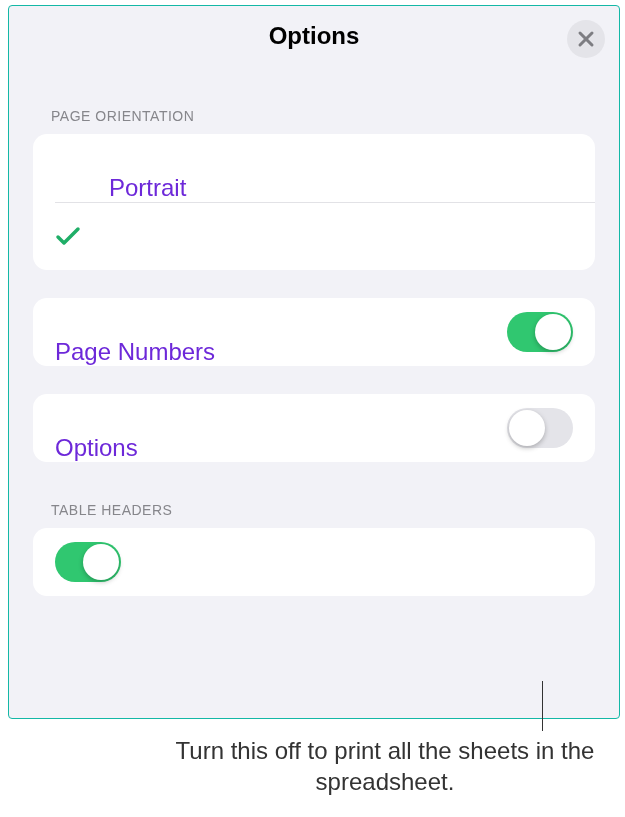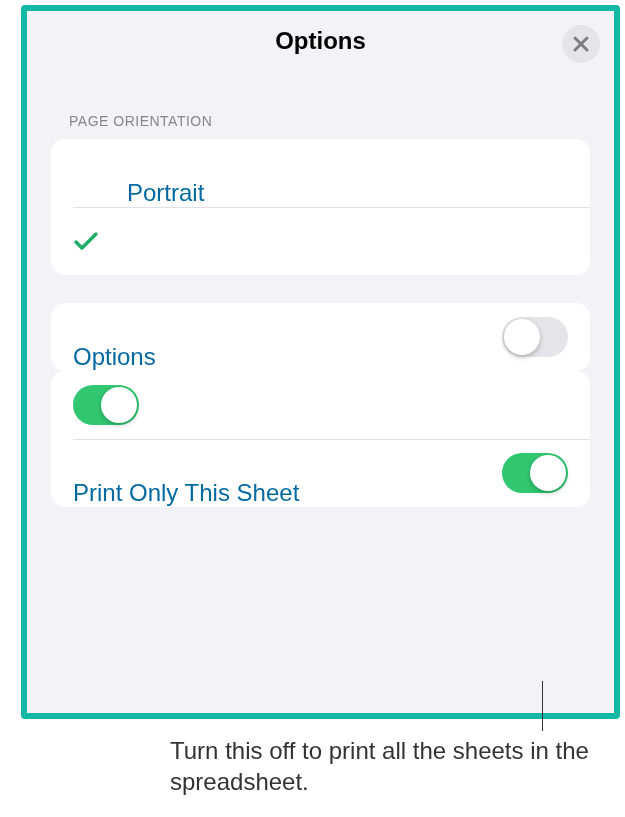--- a/index.html
+++ b/index.html
@@ -5,24 +5,24 @@
     * { margin: 0; padding: 0; box-sizing: border-box; }
     body {
       font-family: -apple-system, BlinkMacSystemFont, "Helvetica Neue", sans-serif;
       background: #fff;
       width: 625px;
       height: 817px;
       position: relative;
     }
     .panel {
       position: absolute;
-      top: 5px; left: 21px; right: 5px;
+      top: 5px; left: 8px; right: 5px;
       height: 714px;
       background: #f2f2f7;
-      border: 6px solid #14b8a6;
+      border: 1px solid #14b8a6;
       border-radius: 4px;
       overflow: hidden;
     }
     .header {
       position: relative;
       height: 60px;
       display: flex;
       align-items: center;
       justify-content: center;
     }
@@ -76,21 +76,21 @@
       background: #e2e2e6;
     }
     .check-slot {
       width: 54px;
       display: flex;
       align-items: center;
     }
     .check-slot svg { stroke: #1fae67; stroke-width: 3.5; fill: none; stroke-linecap: round; stroke-linejoin: round; }
     .row-label {
       font-size: 24px;
-      color: #0369a1;
+      color: #6d28d9;
       flex: 1;
       margin-top: 40px;
     }
     .toggle {
       width: 66px;
       height: 40px;
       border-radius: 20px;
       position: relative;
       cursor: pointer;
     }
@@ -115,21 +115,21 @@
       background: #333;
     }
     .callout {
       position: absolute;
       left: 170px;
       top: 735px;
       width: 430px;
       font-size: 24px;
       line-height: 1.3;
       color: #333;
-      text-align: left;
+      text-align: center;
     }
   </style>
 </head>
 <body>
 
 <div class="panel">
 
   <div class="header">
     <div class="title">Options</div>
     <div class="close-btn">
@@ -148,38 +148,41 @@
     </div>
     <div class="row">
       <div class="check-slot">
         <svg width="26" height="22" viewBox="0 0 26 22">
           <polyline points="3,12 9,18 23,4"></polyline>
         </svg>
       </div>
     </div>
   </div>
 
+  <div class="group spaced">
+    <div class="row">
+      <div class="row-label">Page Numbers</div>
+      <div class="toggle on">
+          <div class="knob"></div>
+        </div>
+    </div>
+  </div>
 
   <div class="group spaced">
     <div class="row">
       <div class="row-label">Options</div>
       <div class="toggle off">
           <div class="knob"></div>
         </div>
     </div>
   </div>
 
+  <div class="section-header mid">Table Headers</div>
   <div class="group">
     <div class="row">
-      <div class="toggle on">
-          <div class="knob"></div>
-        </div>
-    </div>
-    <div class="row">
-      <div class="row-label">Print Only This Sheet</div>
       <div class="toggle on">
           <div class="knob"></div>
         </div>
     </div>
   </div>
 
 </div>
 
 <div class="callout-line"></div>
 <div class="callout">Turn this off to print all the sheets in the spreadsheet.</div>

